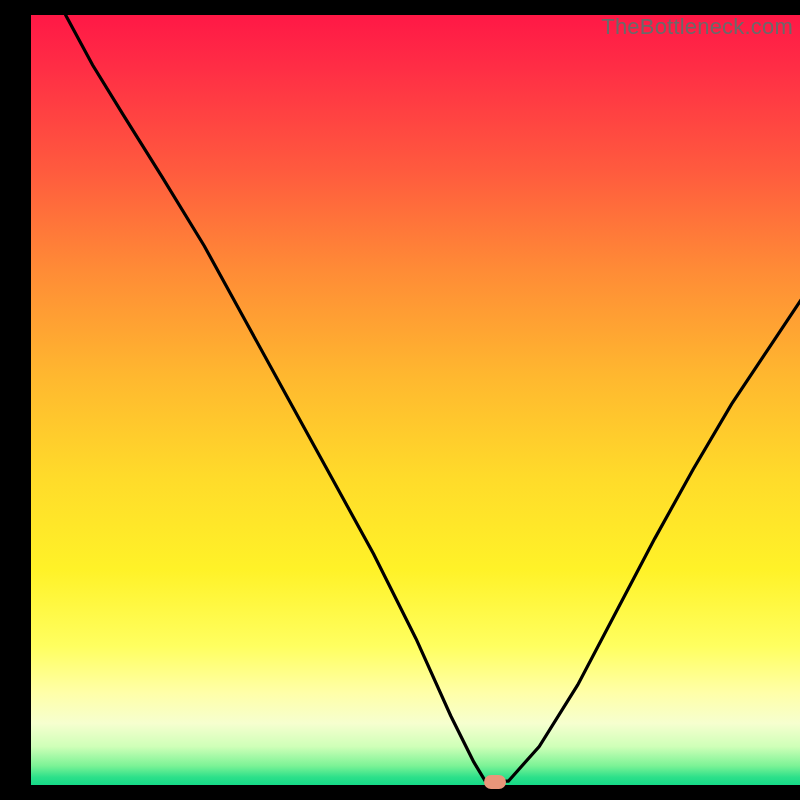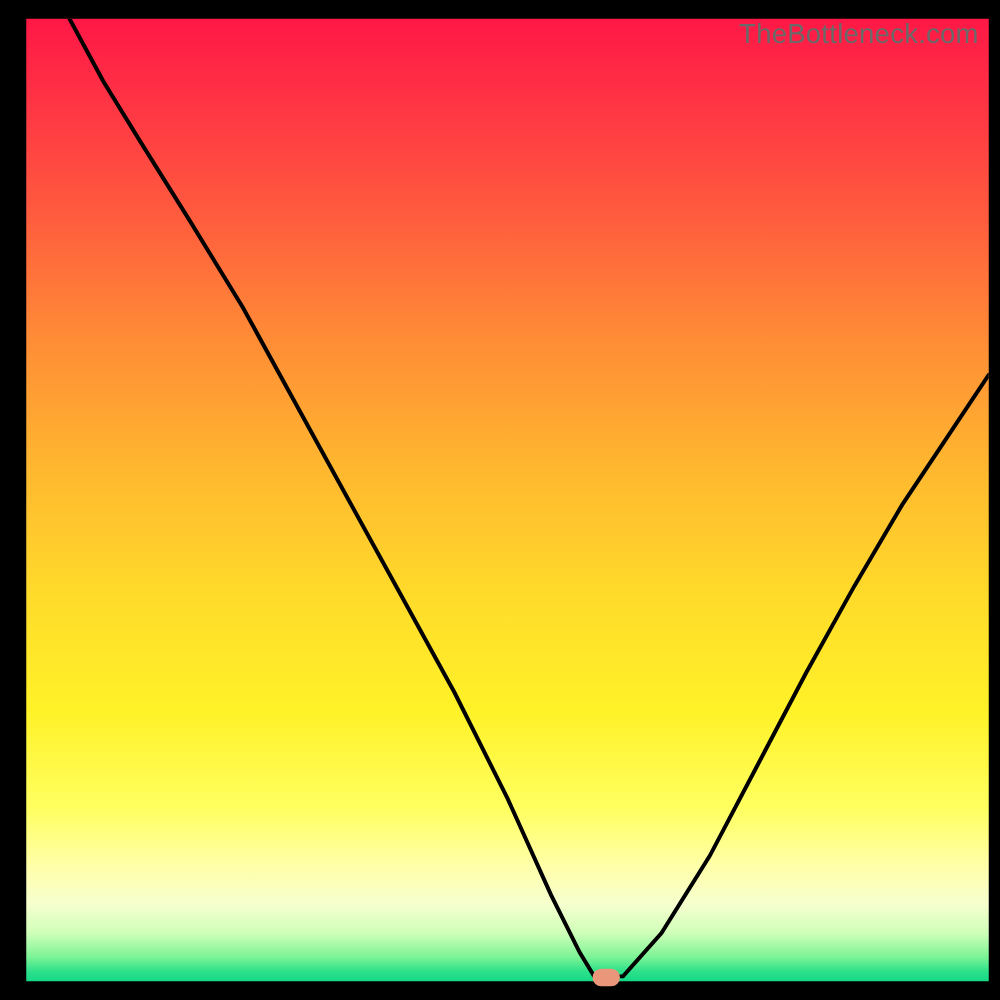--- a/index.html
+++ b/index.html
@@ -5,21 +5,21 @@
   html, body {
     margin: 0;
     padding: 0;
     width: 800px;
     height: 800px;
     background: #000000;
     overflow: hidden;
   }
   .frame {
     position: absolute;
-    left: 21px;
+    left: 31px;
     top: 15px;
     width: 770px;
     height: 770px;
     background: #000;
   }
   .gradient {
     position: absolute;
     left: 0;
     top: 0;
     width: 770px;

